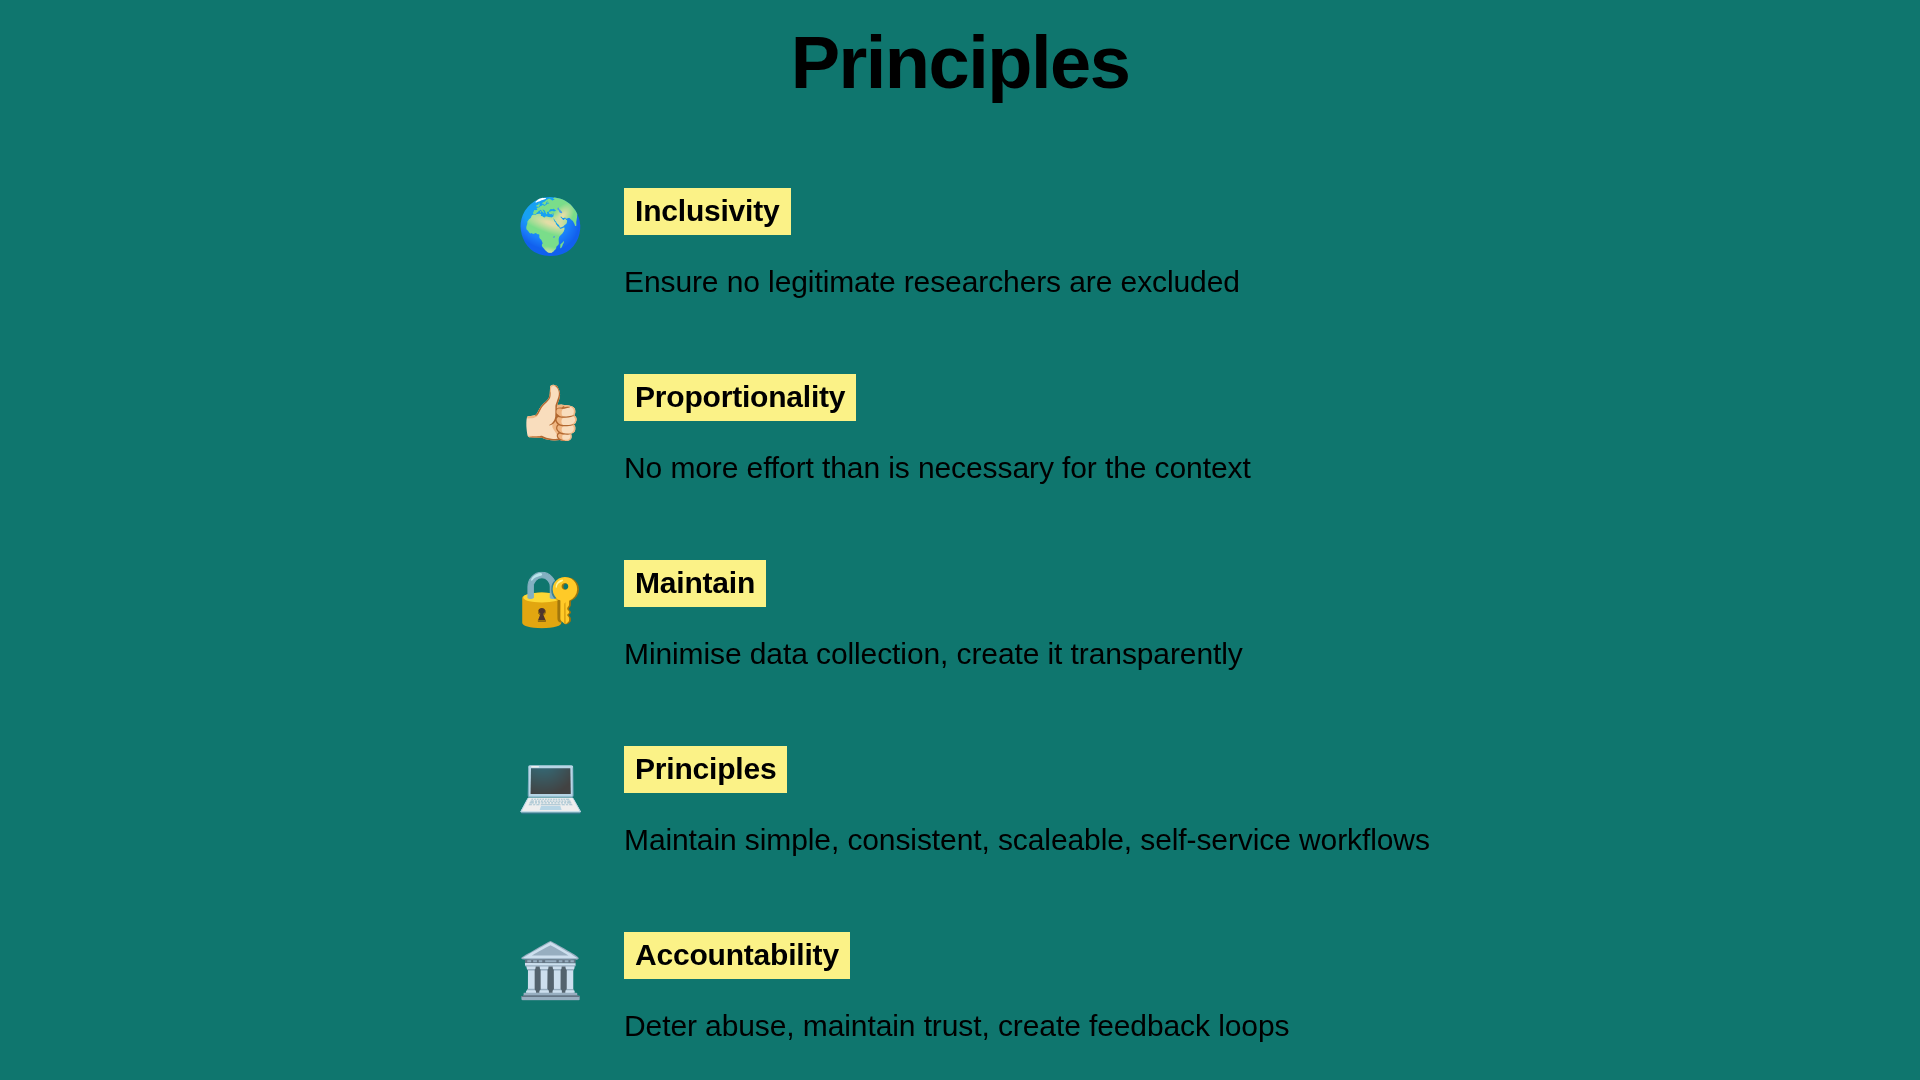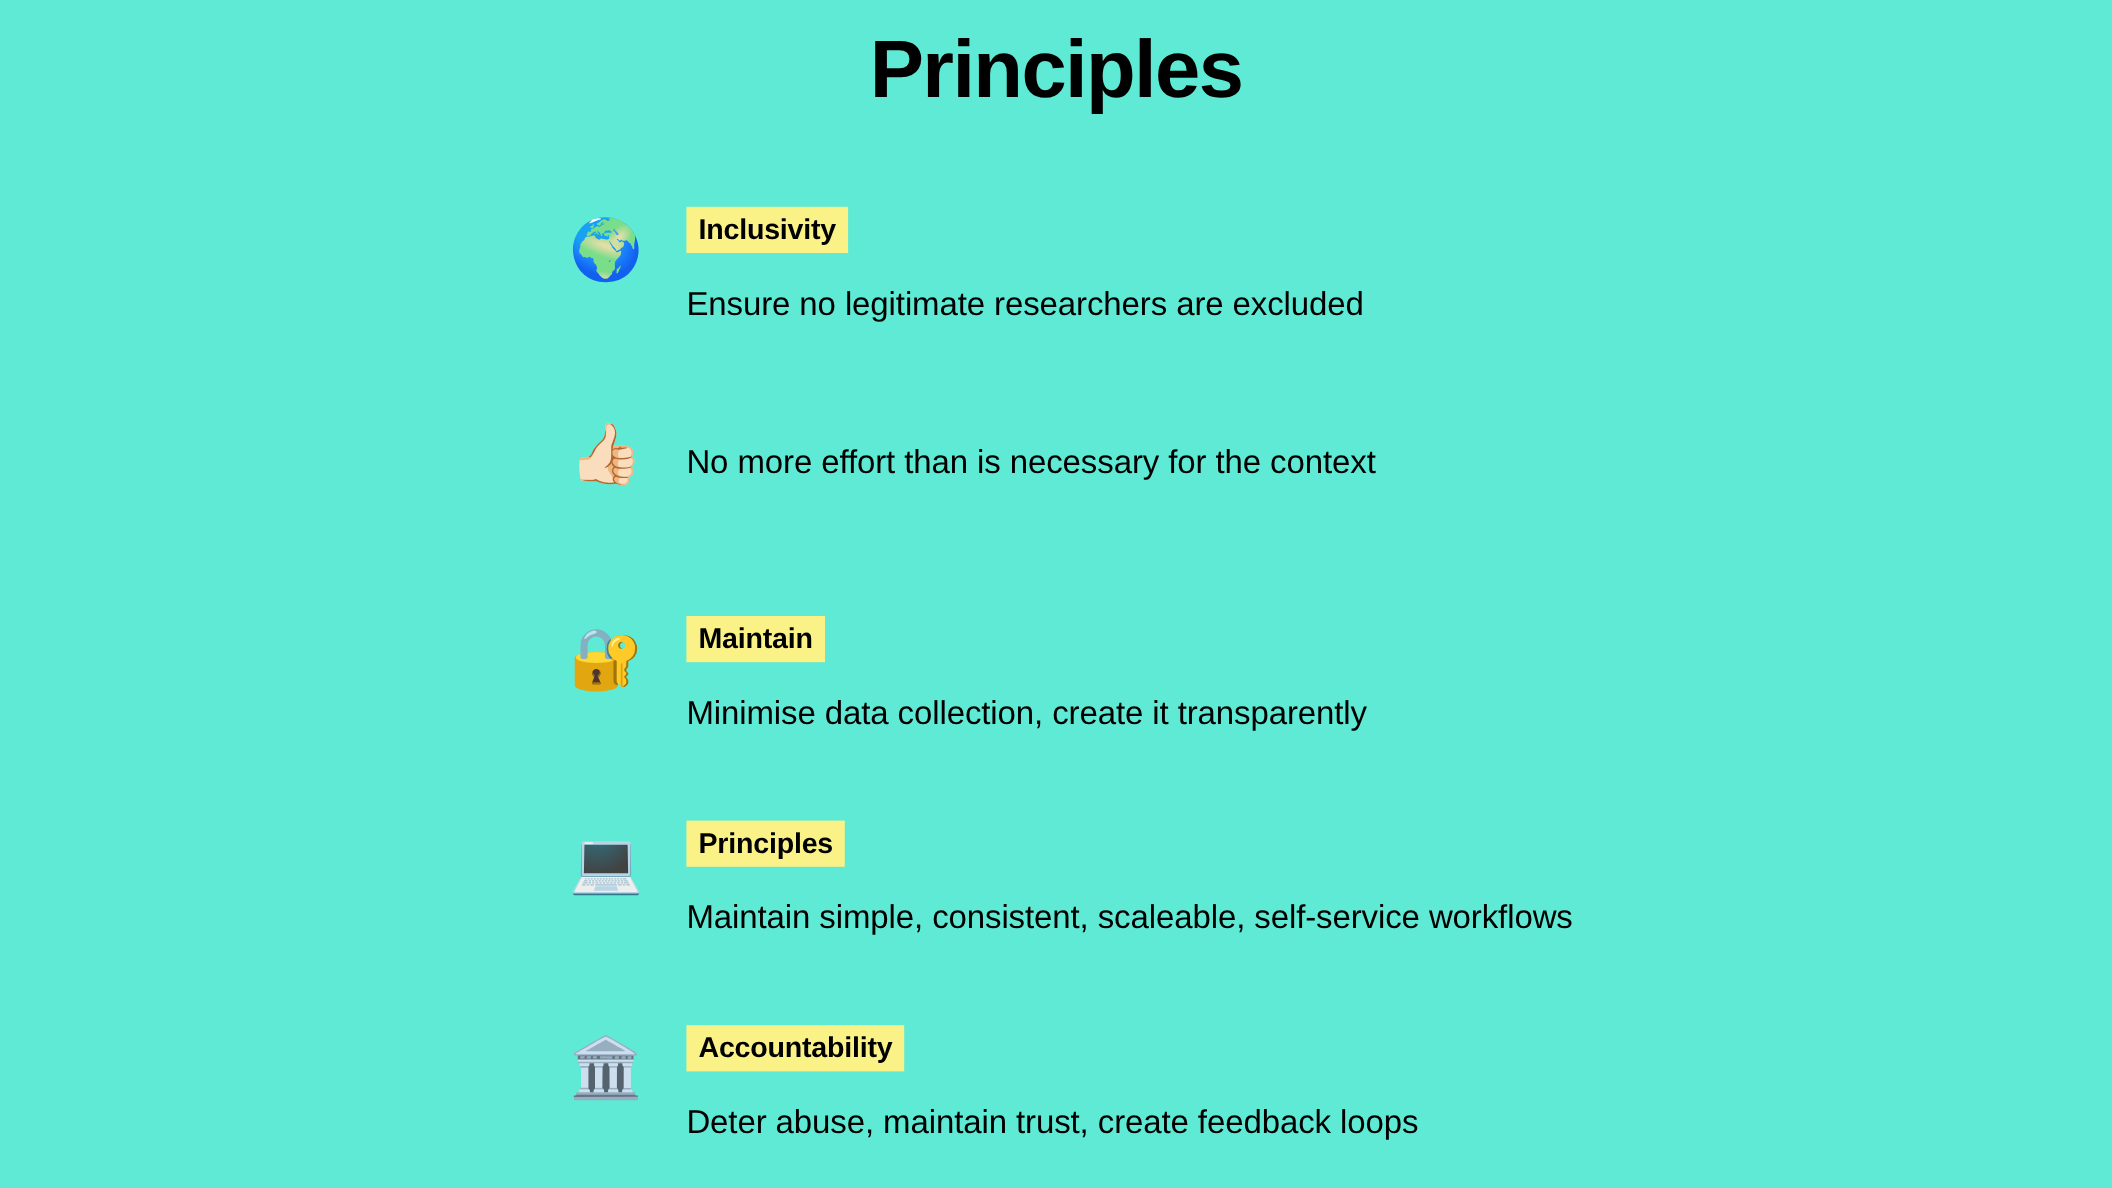--- a/index.html
+++ b/index.html
@@ -66,60 +66,63 @@
     padding-top: 2px;
   }
 
   .principle-name-wrap {
     display: block;
     line-height: 0;
   }
 
   .principle-name {
     display: inline-block;
-    font-size: 26px;
+    font-size: 30px;
     font-weight: 700;
     line-height: 1.28;
     padding: 4px 11px 5px 11px;
     background: #FBF287;
     color: #000000;
     letter-spacing: -0.2px;
   }
 
   .principle-desc {
     margin-top: 27px;
     font-size: 30px;
     font-weight: 400;
     line-height: 1.3;
     color: #000000;
     letter-spacing: -0.1px;
   }
 </style>
 </head>
 <body>
 
-<div id="slide" style="background: #5eead4;">
+<div id="slide" style="background: #0f766e;">
 
   <h1 class="slide-title">Principles</h1>
 
   <div class="principles-list">
 
     <div class="principle-row">
       <div class="principle-emoji">🌍</div>
       <div class="principle-body">
         <span class="principle-name-wrap">
           <span class="principle-name" style="background: rgb(251, 242, 135);">Inclusivity</span>
         </span>
         <div class="principle-desc">Ensure no legitimate researchers are excluded</div>
       </div>
     </div>
 
     <div class="principle-row">
       <div class="principle-emoji">👍🏻</div>
       <div class="principle-body">
+        <span class="principle-name-wrap">
+          <span class="principle-name" style="background: rgb(251, 242, 135);">Proportionality</span>
+        </span>
         <div class="principle-desc">No more effort than is necessary for the context</div>
       </div>
     </div>
 
     <div class="principle-row">
       <div class="principle-emoji">🔐</div>
       <div class="principle-body">
         <span class="principle-name-wrap">
           <span class="principle-name" style="background: rgb(251, 242, 135);">Maintain</span>
         </span>

